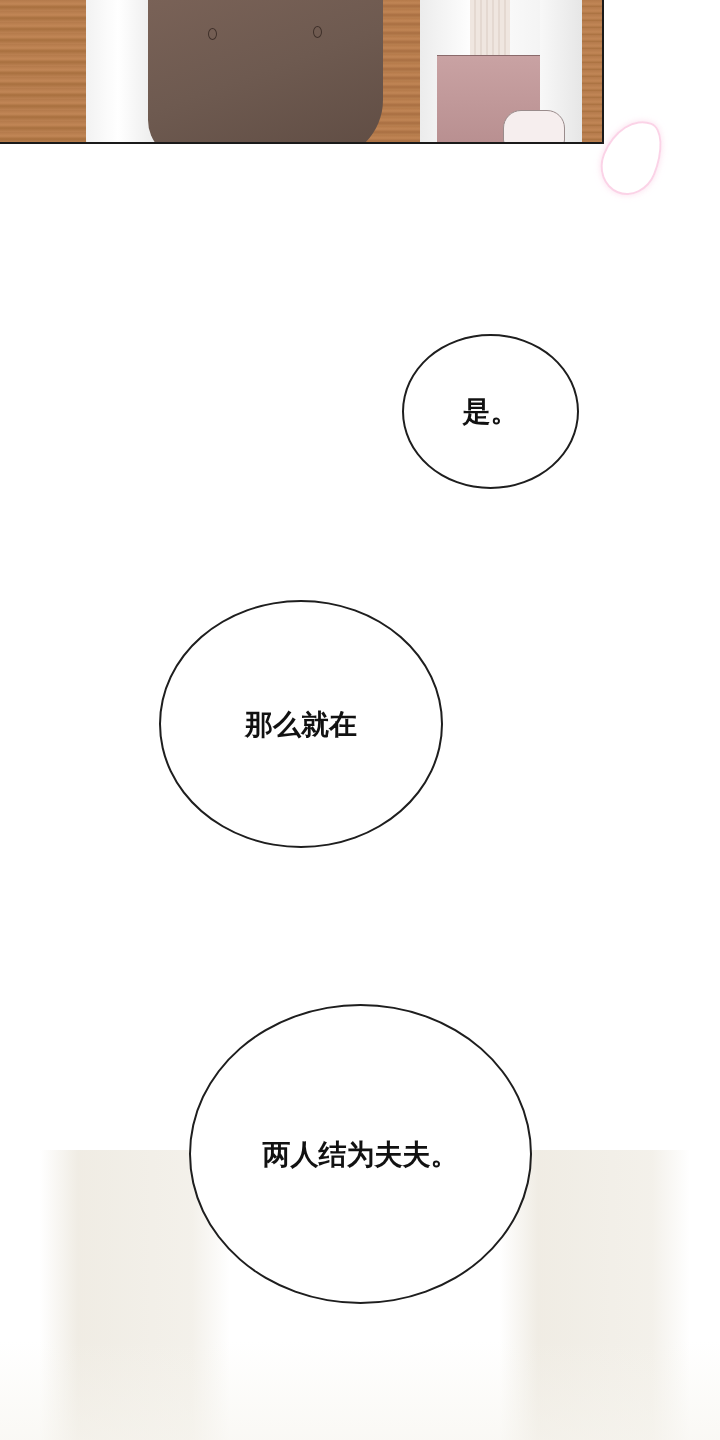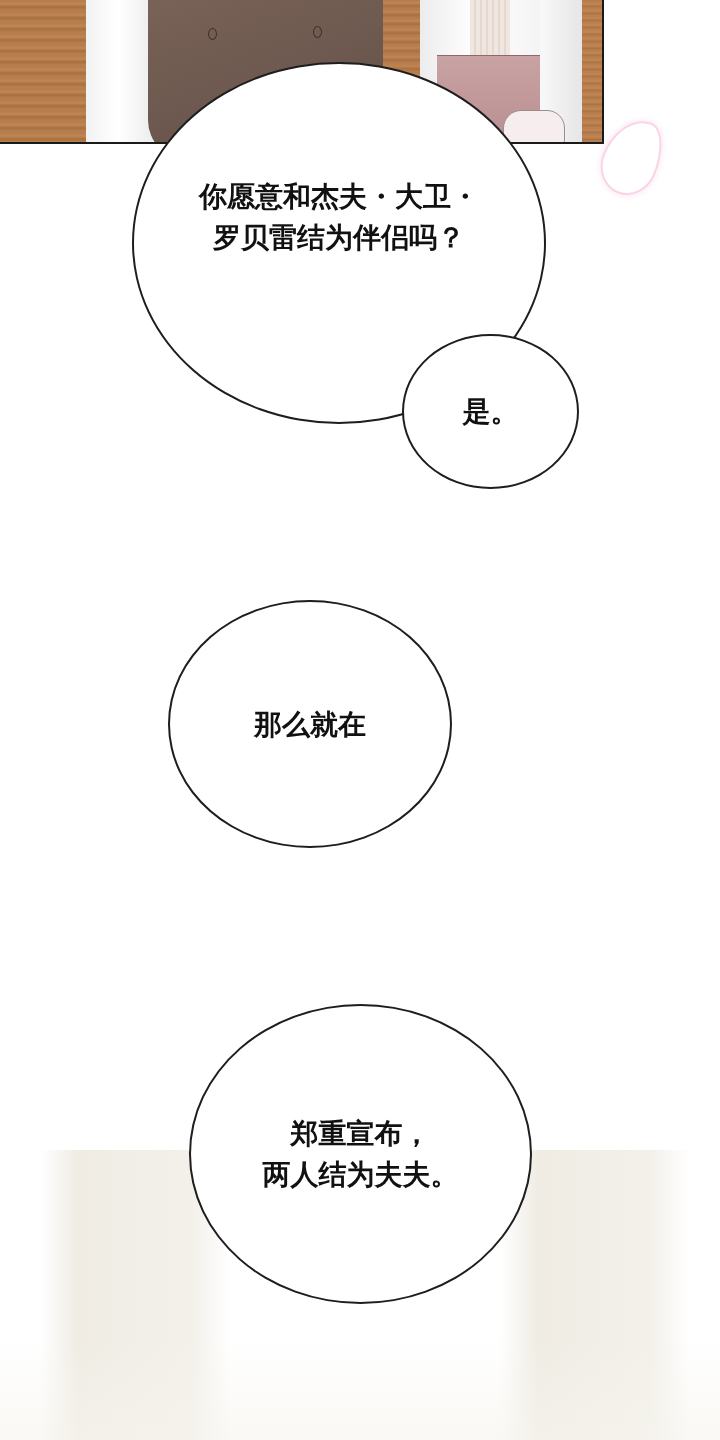--- a/index.html
+++ b/index.html
@@ -125,21 +125,21 @@
       line-height: 41px;
       text-align: center;
       font-weight: bold;
       letter-spacing: 0px;
     }
     .bubble-text span { display: block; white-space: nowrap; }
 
     #bubble-1 { left: 132px; top: 62px; width: 414px; height: 362px; }
     #bubble-1 .bubble-text { margin-top: -52px; }
     #bubble-2 { left: 402px; top: 334px; width: 177px; height: 155px; }
-    #bubble-3 { left: 168px; top: 600px; width: 284px; height: 248px; }
+    #bubble-3 { left: 159px; top: 600px; width: 284px; height: 248px; }
     #bubble-4 { left: 189px; top: 1004px; width: 343px; height: 300px; }
   </style>
 </head>
 <body>
 
 <div class="page">
 
   <div class="panel-top">
     <div class="wood-left"></div>
     <div class="sleeve-left"></div>
@@ -154,39 +154,32 @@
     <div class="wood-right"></div>
     <div class="glove"></div>
   </div>
 
   <div class="petal"></div>
 
   <div class="bg-col left"></div>
   <div class="bg-col right"></div>
   <div class="bg-band"></div>
 
-  <div class="bubble" id="bubble-1">
-    <div class="bubble-text">
-      <span>你愿意和杰夫・大卫・</span>
-      <span>罗贝雷结为伴侣吗？</span>
-    </div>
-  </div>
 
   <div class="bubble" id="bubble-2">
     <div class="bubble-text">
       <span>是。</span>
     </div>
   </div>
 
   <div class="bubble" id="bubble-3">
     <div class="bubble-text">
       <span>那么就在</span>
     </div>
   </div>
 
   <div class="bubble" id="bubble-4">
     <div class="bubble-text">
-      <span>郑重宣布，</span>
       <span>两人结为夫夫。</span>
     </div>
   </div>
 
 </div>
 
 </body></html>

